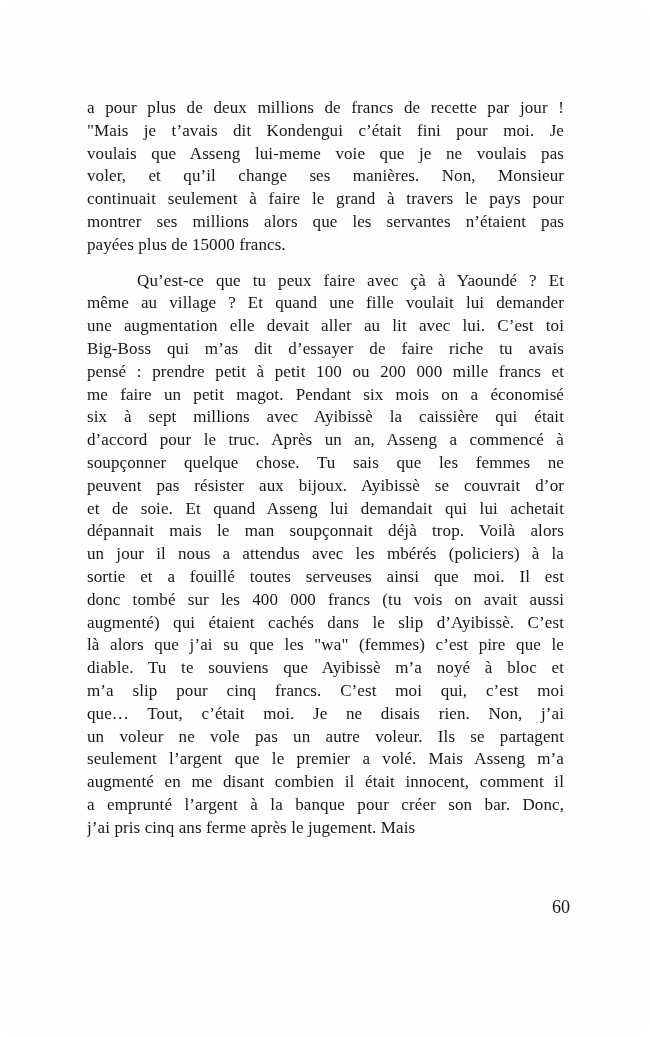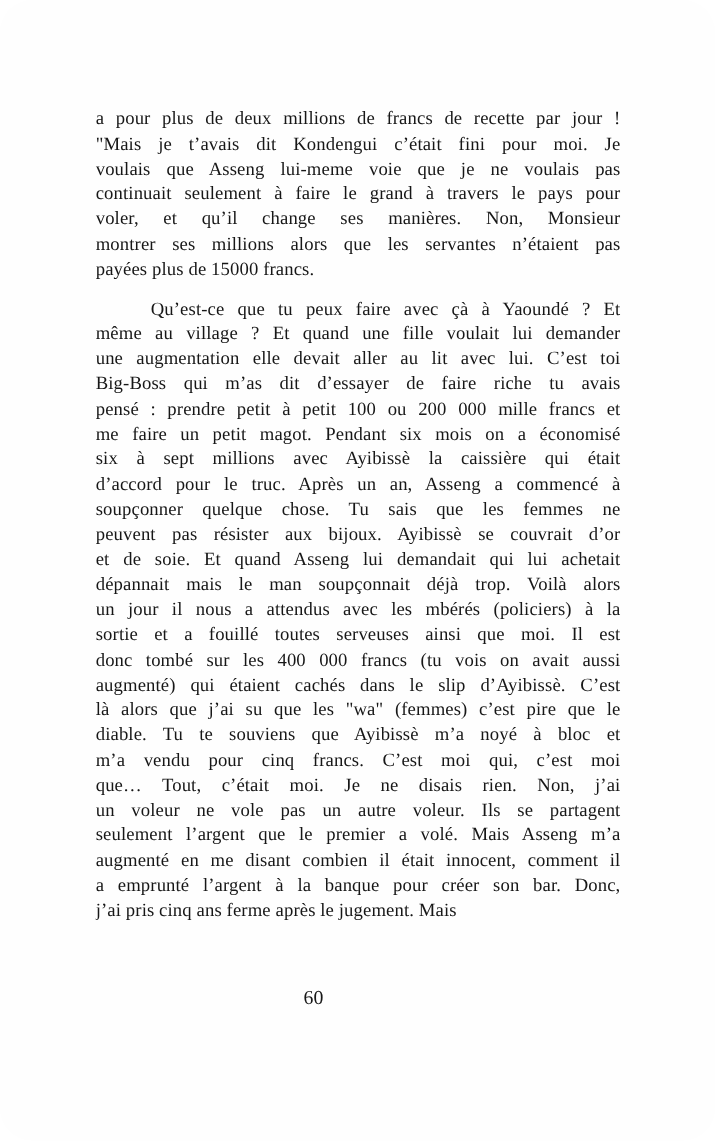--- a/index.html
+++ b/index.html
@@ -39,36 +39,36 @@
     text-align-last: left;
   }
   .line.indent {
     text-indent: 50px;
   }
   .page-number {
     position: absolute;
     top: 896px;
     left: 0;
     width: 570px;
-    text-align: center;
+    text-align: right;
     font-size: 18px;
     line-height: 22px;
   }
 </style>
 </head>
 <body>
 
 <div class="page">
   <div class="text-block">
       <div class="paragraph">
         <div class="line">a pour plus de deux millions de francs de recette par jour !</div>
         <div class="line">"Mais je t’avais dit Kondengui c’était fini pour moi. Je</div>
         <div class="line">voulais que Asseng lui-meme voie que je ne voulais pas</div>
+        <div class="line">voler, et qu’il change ses manières. Non, Monsieur</div>
         <div class="line">continuait seulement à faire le grand à travers le pays pour</div>
-        <div class="line">voler, et qu’il change ses manières. Non, Monsieur</div>
         <div class="line">montrer ses millions alors que les servantes n’étaient pas</div>
         <div class="line last">payées plus de 15000 francs.</div>
       </div>
       <div class="paragraph">
         <div class="line indent">Qu’est-ce que tu peux faire avec çà à Yaoundé ? Et</div>
         <div class="line">même au village ? Et quand une fille voulait lui demander</div>
         <div class="line">une augmentation elle devait aller au lit avec lui. C’est toi</div>
         <div class="line">Big-Boss qui m’as dit d’essayer de faire riche tu avais</div>
         <div class="line">pensé : prendre petit à petit 100 ou 200 000 mille francs et</div>
         <div class="line">me faire un petit magot. Pendant six mois on a économisé</div>
@@ -77,21 +77,21 @@
         <div class="line">soupçonner quelque chose. Tu sais que les femmes ne</div>
         <div class="line">peuvent pas résister aux bijoux. Ayibissè se couvrait d’or</div>
         <div class="line">et de soie. Et quand Asseng lui demandait qui lui achetait</div>
         <div class="line">dépannait mais le man soupçonnait déjà trop. Voilà alors</div>
         <div class="line">un jour il nous a attendus avec les mbérés (policiers) à la</div>
         <div class="line">sortie et a fouillé toutes serveuses ainsi que moi. Il est</div>
         <div class="line">donc tombé sur les 400 000 francs (tu vois on avait aussi</div>
         <div class="line">augmenté) qui étaient cachés dans le slip d’Ayibissè. C’est</div>
         <div class="line">là alors que j’ai su que les "wa" (femmes) c’est pire que le</div>
         <div class="line">diable. Tu te souviens que Ayibissè m’a noyé à bloc et</div>
-        <div class="line">m’a vendu pour cinq francs. C’est moi qui, c’est moi</div>
+        <div class="line">m’a slip pour cinq francs. C’est moi qui, c’est moi</div>
         <div class="line">que… Tout, c’était moi. Je ne disais rien. Non, j’ai</div>
         <div class="line">un voleur ne vole pas un autre voleur. Ils se partagent</div>
         <div class="line">seulement l’argent que le premier a volé. Mais Asseng m’a</div>
         <div class="line">augmenté en me disant combien il était innocent, comment il</div>
         <div class="line">a emprunté l’argent à la banque pour créer son bar. Donc,</div>
         <div class="line last">j’ai pris cinq ans ferme après le jugement. Mais</div>
       </div>
     </div>
   <div class="page-number">60</div>
 </div>

